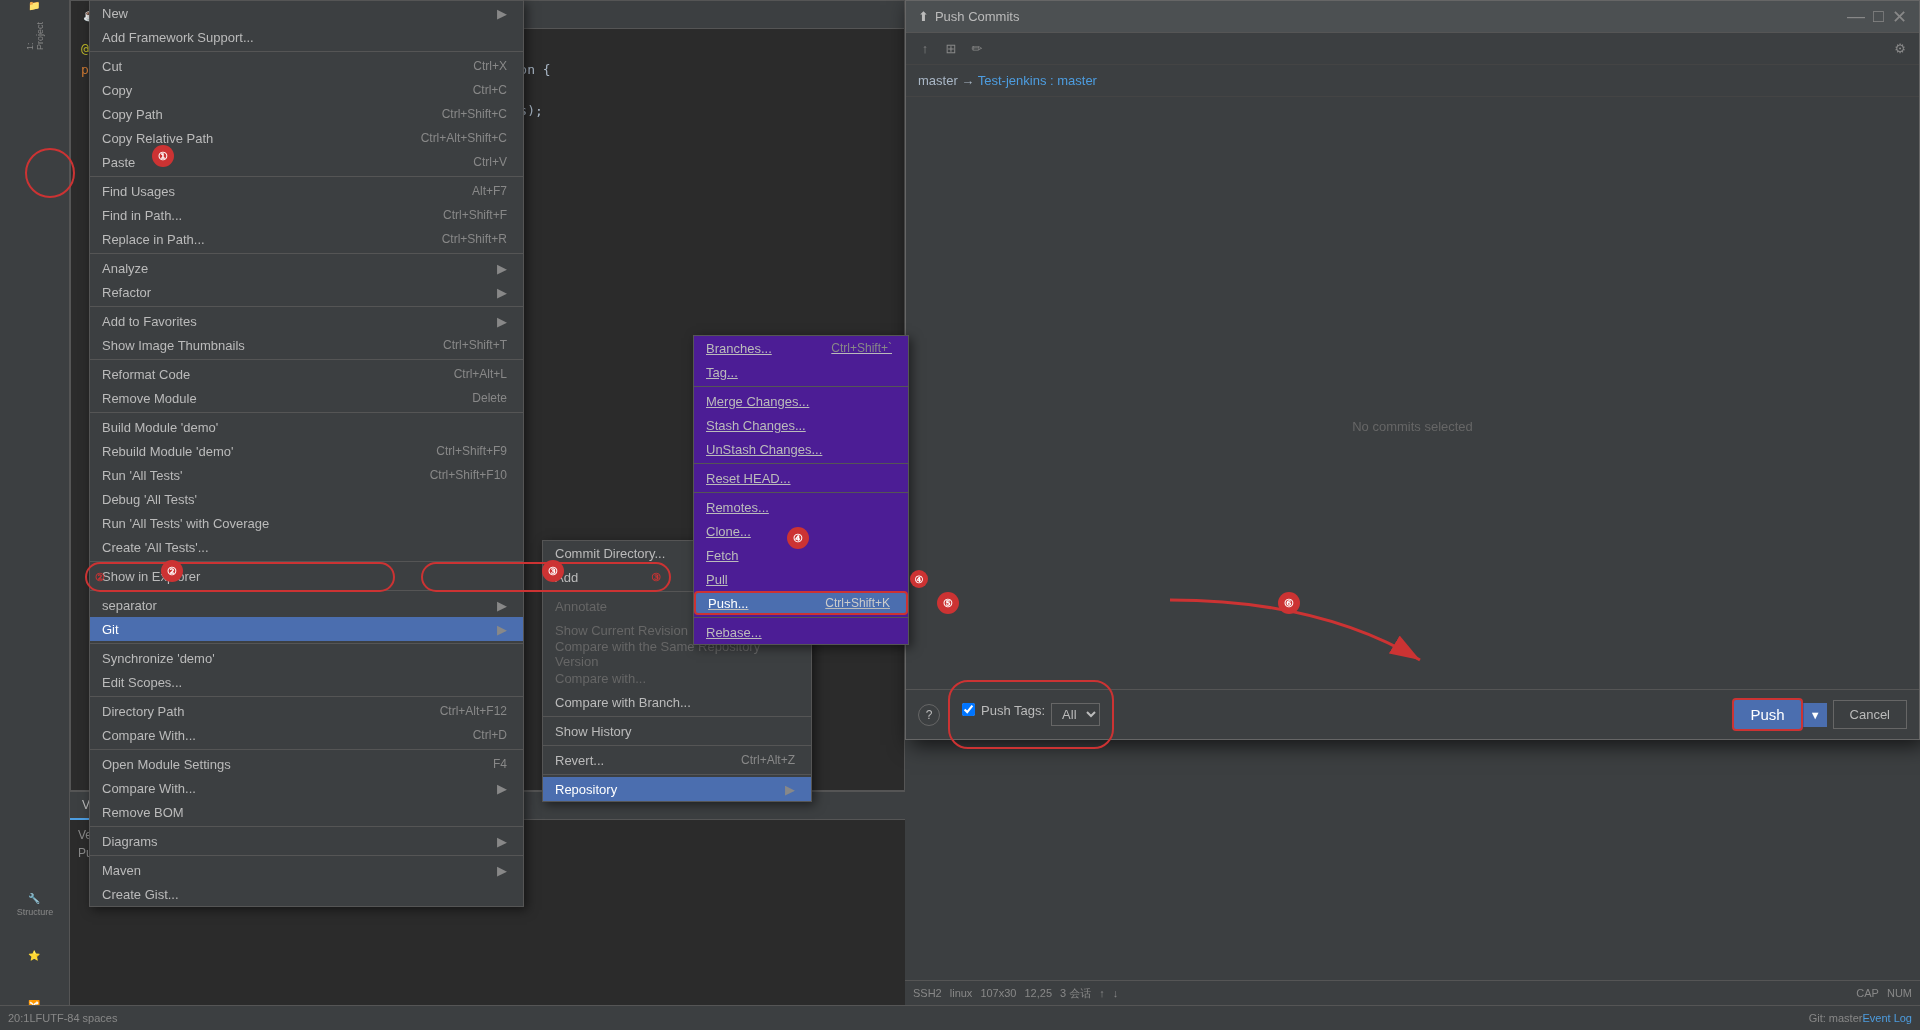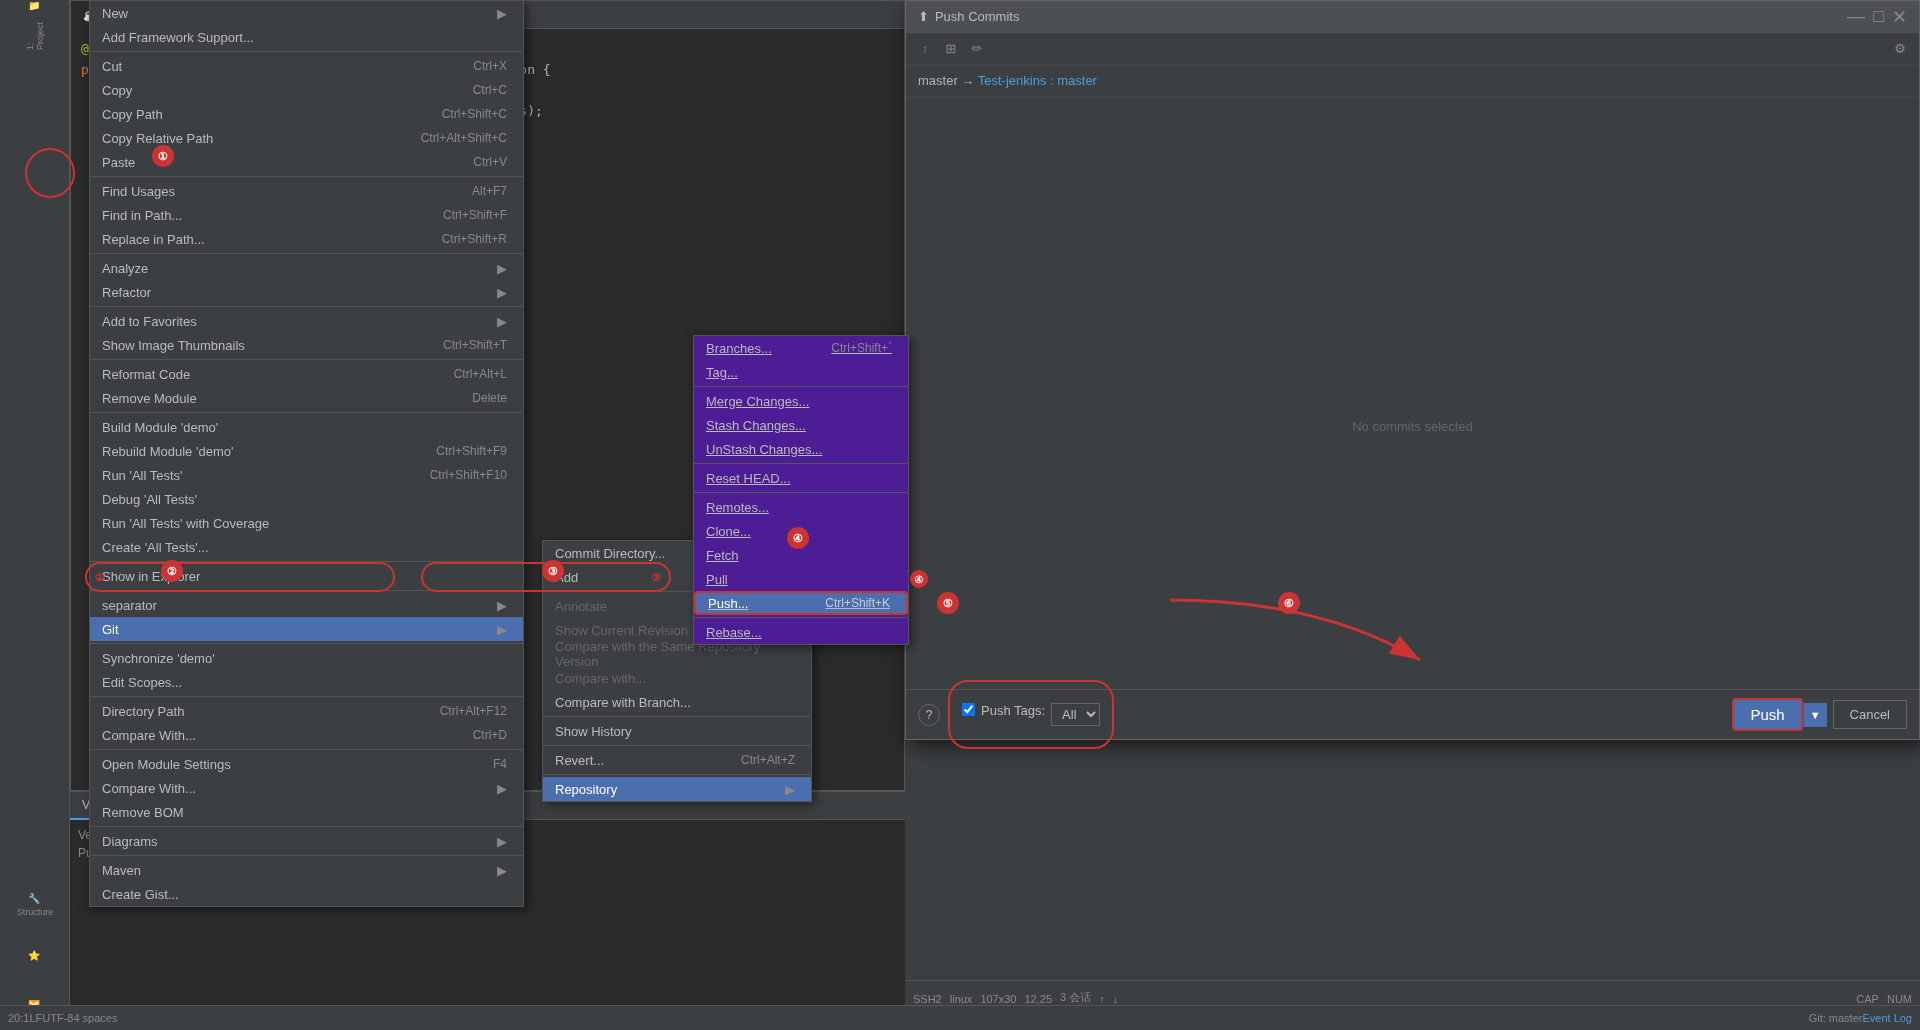--- a/index.html
+++ b/index.html
@@ -723,21 +723,21 @@
 
         <div style="position:relative;display:flex;align-items:center;gap:0">
           <button class="btn-push">Push</button>
           <button style="background:#4b6eaf;color:#fff;border:none;border-left:1px solid #3a5a9f;padding:6px 6px;cursor:pointer;font-size:11px">▼</button>
         </div>
         <button class="btn-cancel">Cancel</button>
       </div>
     </div>
   </div>
 
-  <div style="position:absolute;bottom:25px;left:905px;width:1015px;height:25px;background:#3c3f41;border-top:1px solid #555;display:flex;align-items:flex-end;padding:0 8px;font-size:11px;color:#888;gap:8px">
+  <div style="position:absolute;bottom:25px;left:905px;width:1015px;height:25px;background:#3c3f41;border-top:1px solid #555;display:flex;align-items:center;padding:0 8px;font-size:11px;color:#888;gap:8px">
     <span>SSH2</span>
     <span>linux</span>
     <span>107x30</span>
     <span>12,25</span>
     <span>3 会话</span>
     <span>↑</span>
     <span>↓</span>
     <span style="margin-left:auto">CAP</span>
     <span>NUM</span>
   </div>

